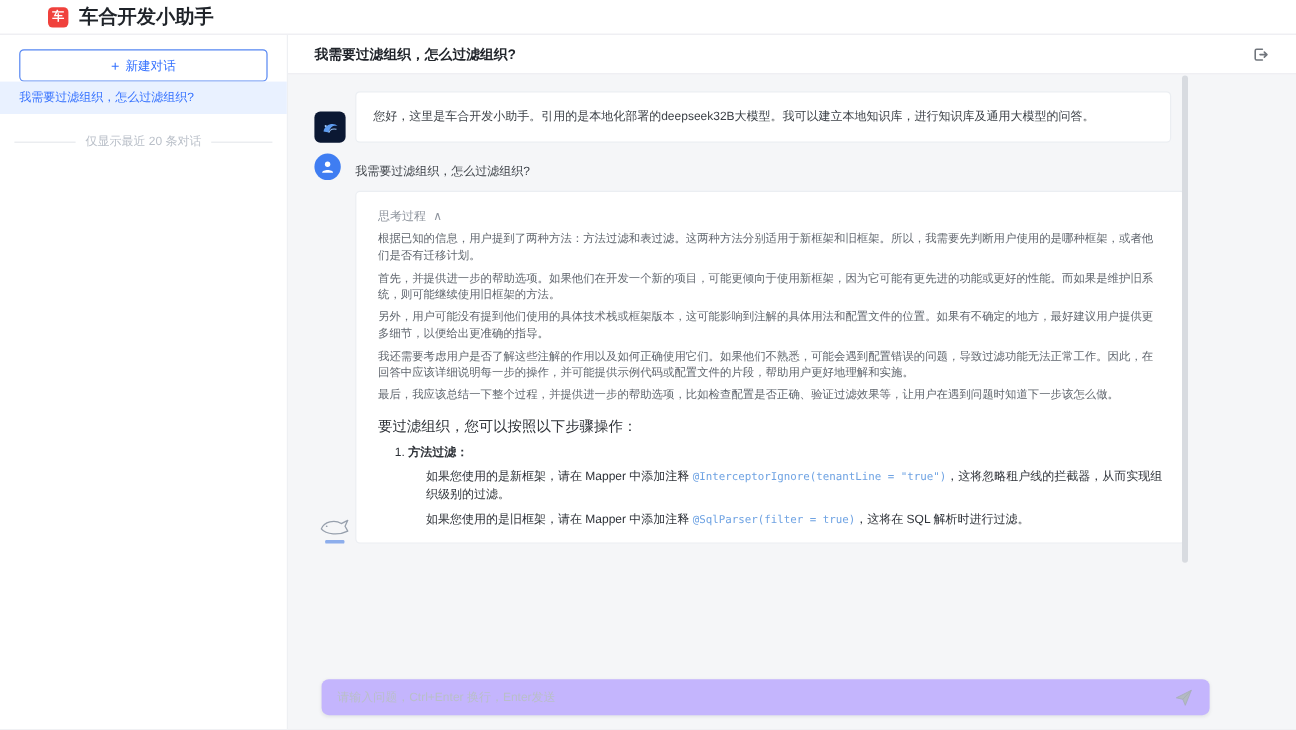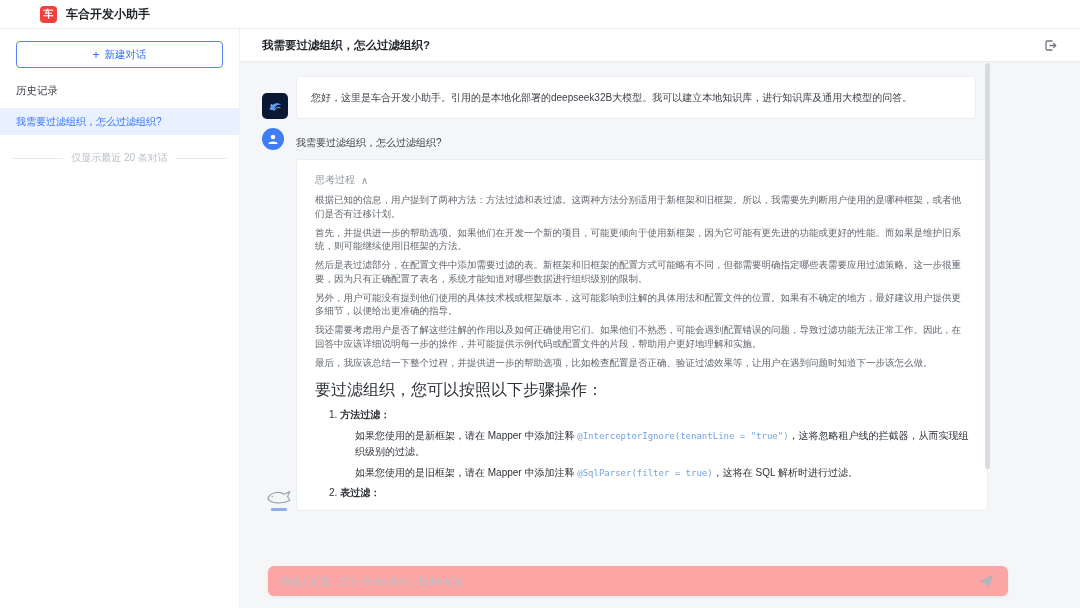--- a/index.html
+++ b/index.html
@@ -5,21 +5,21 @@
   * { margin:0; padding:0; box-sizing:border-box; }
   html,body { width:1080px; height:608px; overflow:hidden; background:#e9ebee; }
   body { font-family:"Liberation Sans","DejaVu Sans",sans-serif; }
   .app { position:relative; width:1080px; height:608px; background:#f5f6f8; overflow:hidden; }
 
   
   .topbar { position:absolute; left:0; top:0; width:1080px; height:29px; background:#fff;
             border-bottom:1px solid #ececf0; display:flex; align-items:center; padding-left:40px; z-index:5; }
   .logo { width:17px; height:17px; background:#f0413c; border-radius:4px; color:#fff;
           font-size:10px; font-weight:bold; display:flex; align-items:center; justify-content:center; }
-  .app-title { margin-left:9px; font-size:12px; font-weight:bold; color:#1f2329; }
+  .app-title { margin-left:9px; font-size:16px; font-weight:bold; color:#1f2329; }
 
   
   .sidebar { position:absolute; left:0; top:29px; width:240px; height:579px; background:#fff;
              border-right:1px solid #eef0f3; z-index:4; }
   .new-chat { margin:12px 16px 0; height:27px; border:1px solid #5586f2; border-radius:4px;
               color:#3370ff; font-size:10.5px; display:flex; align-items:center; justify-content:center;
               gap:5px; cursor:pointer; background:#fff; }
   .new-chat .plus { font-size:12px; }
   .history-label { margin:16px 16px 10px; font-size:10.5px; color:#3a3f45; }
   .conv-item { height:27px; line-height:27px; background:#e9f1ff; color:#3370ff; font-size:10px;
@@ -51,32 +51,32 @@
   .card { background:#fff; border:1px solid #ebeef2; border-radius:4px; }
   .greeting-card { padding:13px 14px; font-size:10px; color:#3a3f45; line-height:1.5; }
   .user-text { font-size:10px; color:#3a3f45; padding-top:4px; }
 
   .think-card { width:692px; padding:13px 18px 10px; }
   .think-head { display:flex; align-items:center; gap:6px; color:#8f959e; font-size:10px;
                 cursor:pointer; margin-bottom:6px; }
   .think-para { font-size:9.5px; color:#60666e; line-height:1.45; margin:5px 0; }
 
   .answer { margin-top:9px; color:#2e3238; }
-  .ans-intro,.ans-outro { font-size:16px; line-height:1.5; }
+  .ans-intro,.ans-outro { font-size:12px; line-height:1.5; }
   .ans-step { margin:6px 0 0 14px; font-size:10px; }
   .step-title { font-weight:bold; }
   .step-item { margin:6px 0 0 26px; line-height:1.5; }
   .code { font-family:"DejaVu Sans Mono","Liberation Mono",monospace; font-size:9px; color:#6fa3e3; }
 
   .scroll-thumb { position:absolute; right:90px; top:34px; width:5px; height:406px;
                   background:#d8dbe0; border-radius:3px; cursor:pointer; }
 
   .composer { position:absolute; left:0; right:0; bottom:0; height:46px; background:#f5f6f8;
               display:flex; align-items:center; padding:0 72px 8px 28px; }
-  .input-bar { flex:1; height:30px; background:#fca5a5; border-radius:6px;
+  .input-bar { flex:1; height:30px; background:#c4b5fd; border-radius:6px;
                box-shadow:0 1px 3px rgba(15,25,40,.08); display:flex; align-items:center; padding:0 13px; }
   .input-bar input { flex:1; border:none; outline:none; font-size:10px; color:#3a3f45;
                      font-family:"Liberation Sans","DejaVu Sans",sans-serif; background:transparent; }
   .input-bar input::placeholder { color:#b9bfc8; }
   .send-btn { width:18px; height:18px; margin-left:8px; cursor:pointer; display:flex;
               align-items:center; justify-content:center; }
 </style>
 </head>
 <body>
 
@@ -85,21 +85,20 @@
   <div class="topbar">
     <div class="logo">车</div>
     <div class="app-title">车合开发小助手</div>
   </div>
 
   <div class="sidebar">
     <div class="new-chat">
       <span class="plus">+</span>
       <span>新建对话</span>
     </div>
-    <div class="history-label">历史记录</div>
     <div class="conv-item">我需要过滤组织，怎么过滤组织?</div>
     <div class="list-note">
       <span>仅显示最近 20 条对话</span>
     </div>
   </div>
 
   <div class="main">
 
     <div class="chat-header">
       <div class="chat-title">我需要过滤组织，怎么过滤组织?</div>
@@ -155,46 +154,38 @@
         <div class="content-col">
           <div class="card think-card">
 
             <div class="think-head">
               <span>思考过程</span>
               <span>∧</span>
             </div>
 
             <div class="think-para">根据已知的信息，用户提到了两种方法：方法过滤和表过滤。这两种方法分别适用于新框架和旧框架。所以，我需要先判断用户使用的是哪种框架，或者他们是否有迁移计划。</div>
             <div class="think-para">首先，并提供进一步的帮助选项。如果他们在开发一个新的项目，可能更倾向于使用新框架，因为它可能有更先进的功能或更好的性能。而如果是维护旧系统，则可能继续使用旧框架的方法。</div>
-            <div class="think-para">然后是表过滤部分，在配置文件中添加需要过滤的表。新框架和旧框架的配置方式可能略有不同，但都需要明确指定哪些表需要应用过滤策略。这一步很重要，因为只有正确配置了表名，系统才能知道对哪些数据进行组织级别的限制。</div>
             <div class="think-para">另外，用户可能没有提到他们使用的具体技术栈或框架版本，这可能影响到注解的具体用法和配置文件的位置。如果有不确定的地方，最好建议用户提供更多细节，以便给出更准确的指导。</div>
             <div class="think-para">我还需要考虑用户是否了解这些注解的作用以及如何正确使用它们。如果他们不熟悉，可能会遇到配置错误的问题，导致过滤功能无法正常工作。因此，在回答中应该详细说明每一步的操作，并可能提供示例代码或配置文件的片段，帮助用户更好地理解和实施。</div>
             <div class="think-para">最后，我应该总结一下整个过程，并提供进一步的帮助选项，比如检查配置是否正确、验证过滤效果等，让用户在遇到问题时知道下一步该怎么做。</div>
 
             <div class="answer">
               <div class="ans-intro">要过滤组织，您可以按照以下步骤操作：</div>
 
               <div class="ans-step">
                 <span>1.</span>
                 <span class="step-title">方法过滤：</span>
                 <div class="step-item">
                   <span>如果您使用的是新框架，请在 Mapper 中添加注释 </span><span class="code">@InterceptorIgnore(tenantLine = "true")</span><span>，这将忽略租户线的拦截器，从而实现组织级别的过滤。</span>
                 </div>
                 <div class="step-item">
                   <span>如果您使用的是旧框架，请在 Mapper 中添加注释 </span><span class="code">@SqlParser(filter = true)</span><span>，这将在 SQL 解析时进行过滤。</span>
                 </div>
               </div>
 
-              <div class="ans-step">
-                <span>2.</span>
-                <span class="step-title">表过滤：</span>
-                
-                
-                
-              </div>
 
             </div>
 
           </div>
         </div>
       </div>
     </div>
 
     <div class="scroll-thumb"></div>
 

